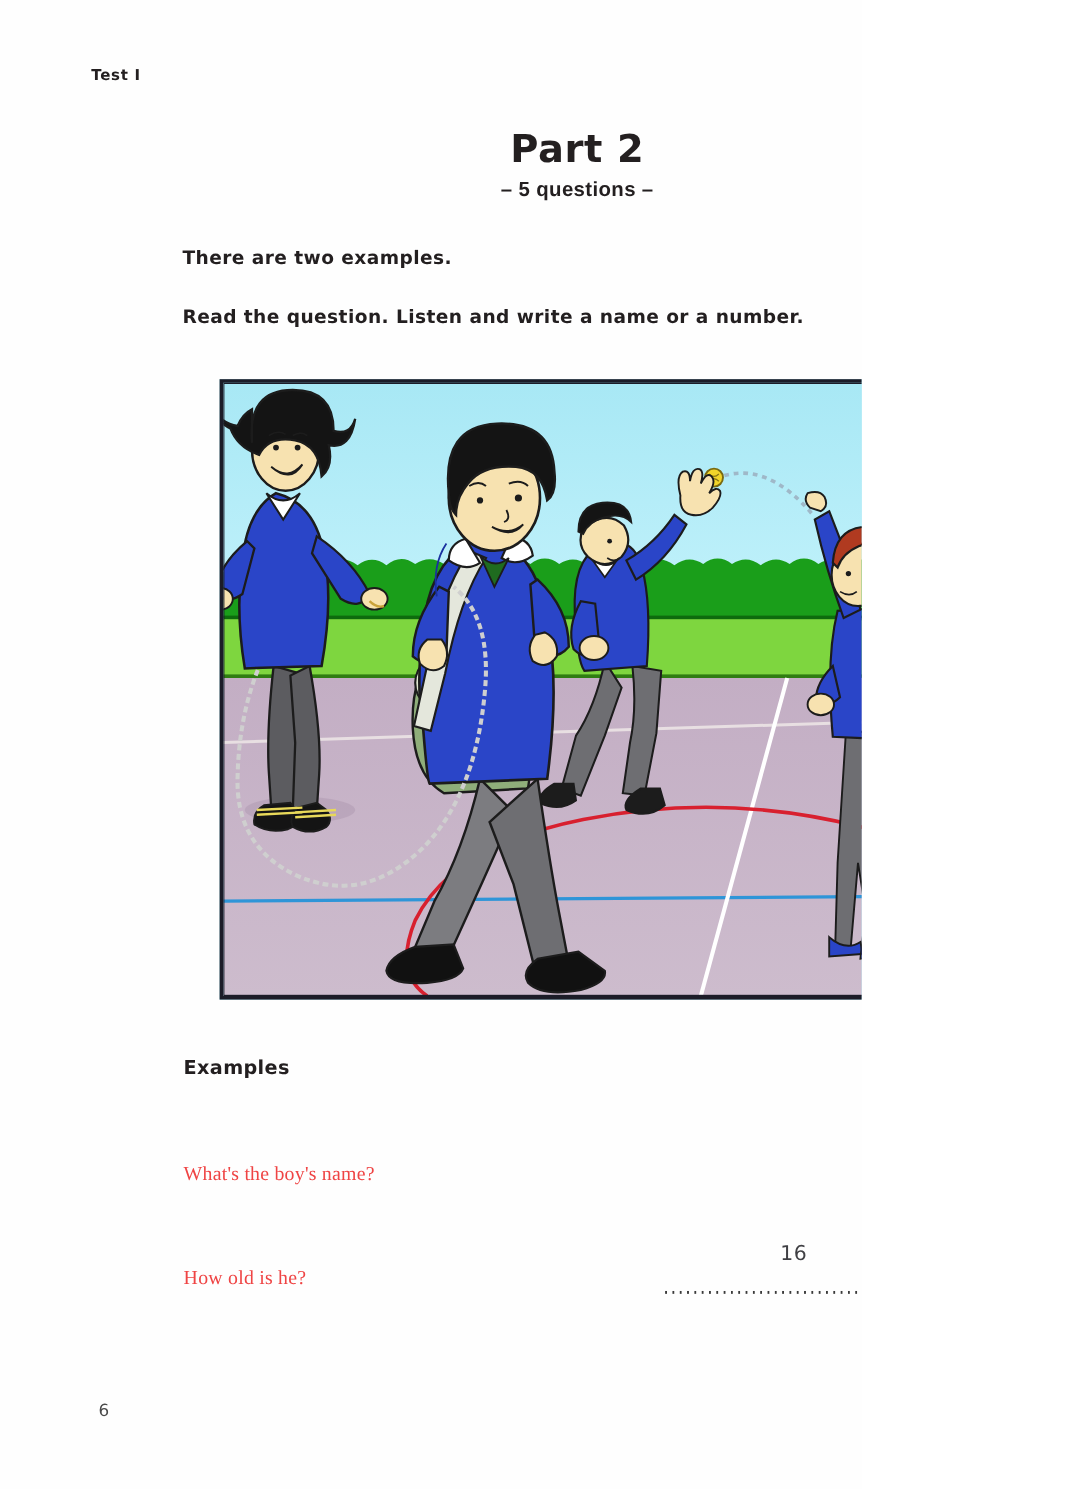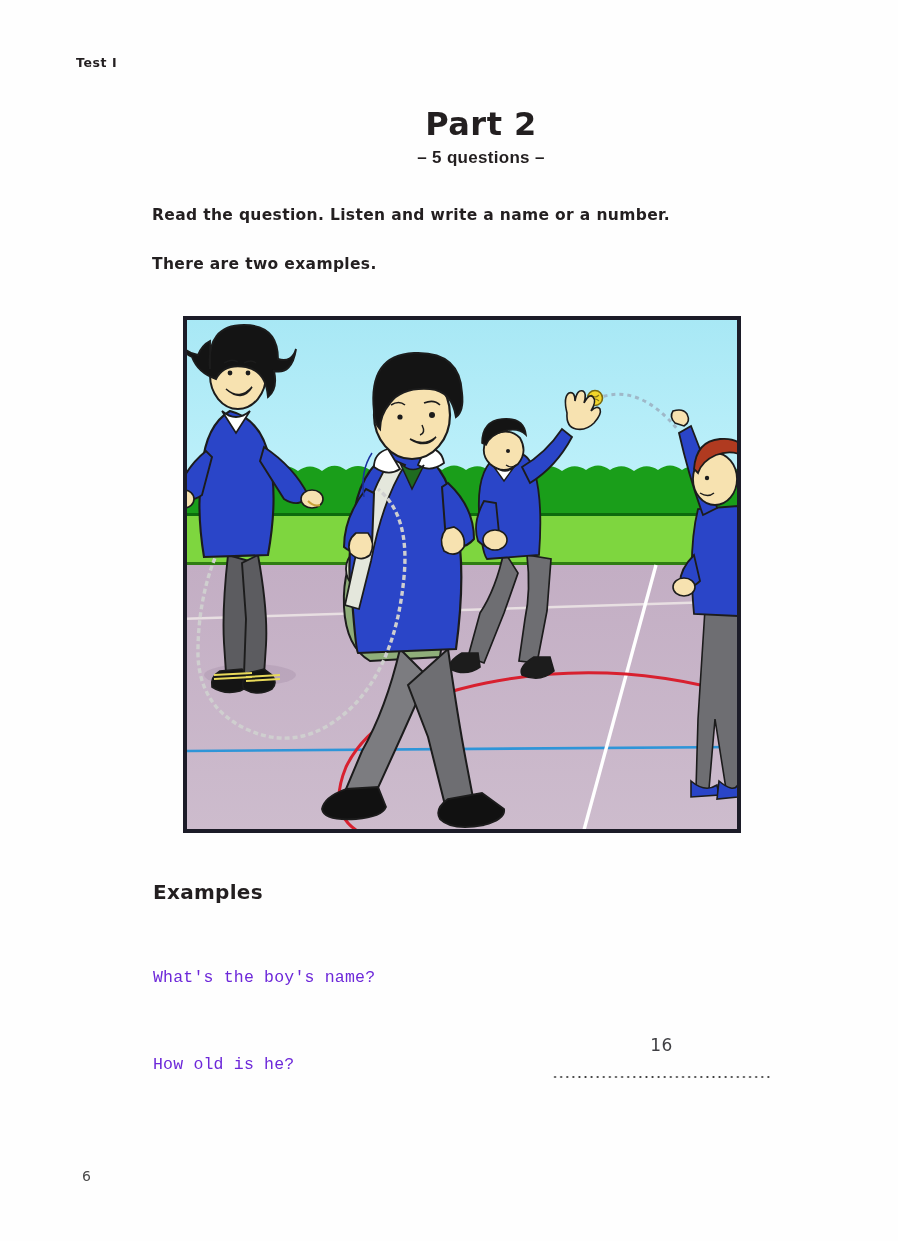--- a/index.html
+++ b/index.html
@@ -5,21 +5,21 @@
   html, body {
     margin: 0;
     padding: 0;
     background: #ffffff;
   }
   body {
     font-family: "DejaVu Sans", sans-serif;
   }
   .page {
     position: relative;
-    width: 898px;
+    width: 718px;
     height: 1241px;
     background: #ffffff;
     overflow: hidden;
   }
 
   
   .test-label {
     position: absolute;
     left: 76px;
     top: 55px;
@@ -91,43 +91,43 @@
     width: 100%;
     height: 100%;
   }
 
   
   .examples-heading {
     position: absolute;
     left: 153px;
     top: 880px;
     font-family: "DejaVu Sans", sans-serif;
-    font-size: 20px;
+    font-size: 16px;
     font-weight: bold;
     letter-spacing: 0.3px;
     color: #231f20;
   }
   .qa-row {
     position: absolute;
     left: 153px;
     width: 640px;
     height: 50px;
   }
   .qa-row.row-1 { top: 962px; }
   .qa-row.row-2 { top: 1049px; }
 
   .qa-question {
     position: absolute;
     left: 0;
     top: 6px;
-    font-family: Liberation Mono, monospace;
+    font-family: Liberation Serif, serif;
     font-size: 16.5px;
     font-weight: normal;
     letter-spacing: 0.2px;
-    color: #6d28d9;
+    color: #ef4444;
     white-space: nowrap;
   }
   .qa-answer-wrap {
     position: absolute;
     left: 399px;
     top: -14px;
     width: 219px;
     height: 46px;
   }
   .qa-answer {
@@ -178,22 +178,22 @@
   <div class="scan-mark" style="left:0;top:0;width:898px;height:1241px;background:#fefefe;opacity:1;"></div>
 
   <div class="test-label">Test I</div>
 
   <div class="title-block">
     <div class="part-title">Part 2</div>
     <div class="part-subtitle">– 5 questions –</div>
   </div>
 
   <div class="instructions">
+    <div class="instruction-line">There are two examples.</div>
     <div class="instruction-line">Read the question. Listen and write a name or a number.</div>
-    <div class="instruction-line">There are two examples.</div>
   </div>
 
   <div class="illustration">
     <svg viewBox="0 0 552 511" preserveAspectRatio="none">
       <defs>
         <linearGradient id="skyGrad" x1="0" y1="0" x2="0" y2="1">
           <stop offset="0%" stop-color="#a8e8f5"></stop>
           <stop offset="100%" stop-color="#bdf0fa"></stop>
         </linearGradient>
         <linearGradient id="groundGrad" x1="0" y1="0" x2="0" y2="1">

